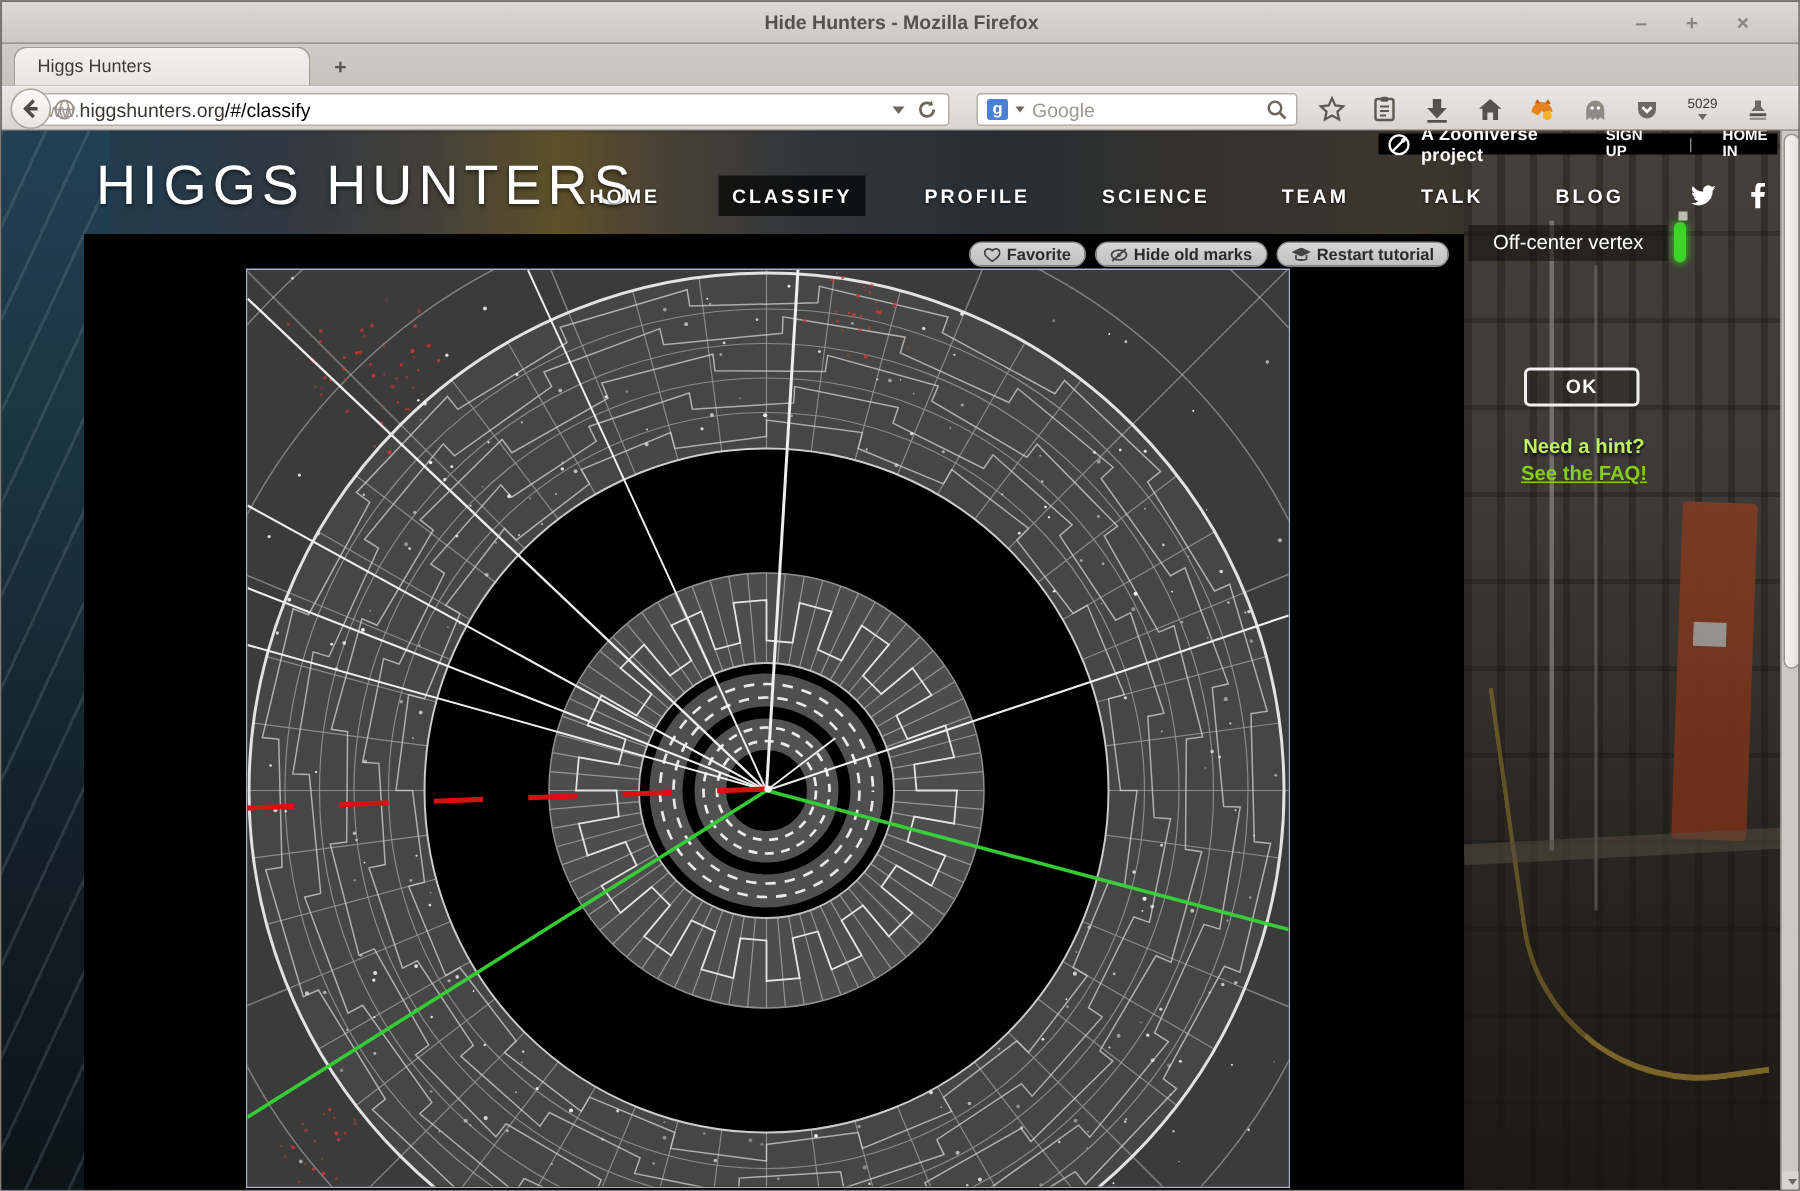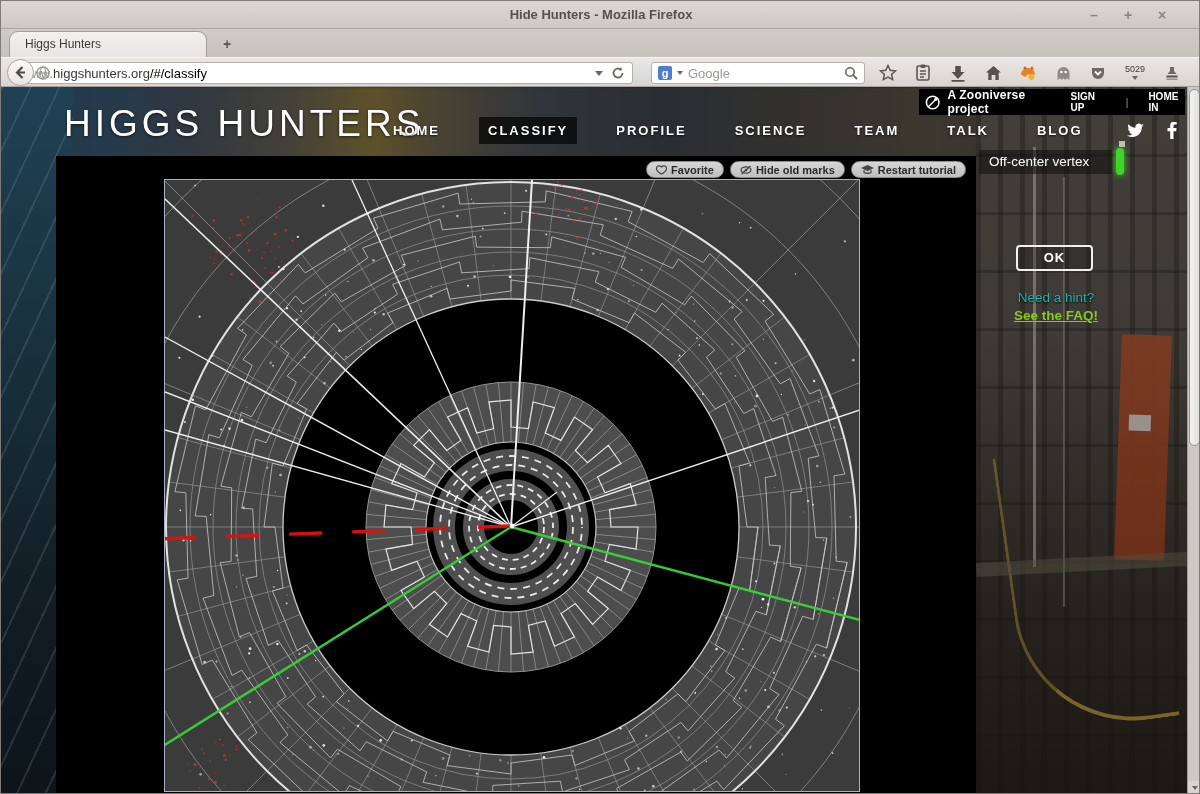--- a/index.html
+++ b/index.html
@@ -69,21 +69,21 @@
   .ph-orange:after{ content:""; position:absolute; left:10px; top:80px; width:22px; height:16px; background:#ddd4c8; }
   .ph-pipe1 { left:1032px; top:60px; width:3px; height:420px; background:rgba(225,218,205,.55); }
   .ph-pipe2 { left:1062px; top:90px; width:2px; height:430px; background:rgba(210,200,185,.4); }
   .ph-cable { left:1010px; top:360px; width:150px; height:280px; border:none;
     border-bottom:4px solid rgba(205,168,58,.8); border-left:3px solid rgba(205,168,58,.55);
     border-radius:0 0 0 120px; transform:rotate(-8deg); }
   .ph-beam { left:975px; top:470px; width:225px; height:14px; background:rgba(120,108,90,.5); transform:rotate(-3deg); }
   .ph-overlay { left:0; top:0; width:1200px; height:708px; background:rgba(8,10,14,.30); }
 
   
-  .zbar { position:absolute; left:918px; top:2px; width:266px; height:26px; background:#000;
+  .zbar { position:absolute; left:918px; top:2px; width:266px; height:14px; background:#000;
     display:flex; align-items:center; color:#fff; z-index:5; padding-left:6px; }
   .zlogo { width:17px; height:17px; margin-right:7px; }
   .zproj { font-size:12px; font-weight:bold; letter-spacing:.2px; }
   .zauth { margin-left:12px; font-size:10px; font-weight:bold; display:flex; gap:20px; align-items:center; }
   .zauth .sep { color:#9a9a9a; font-weight:normal; }
 
   
   .site-logo { position:absolute; left:63px; top:16px; color:#fff; font-size:37px; letter-spacing:4px;
     font-weight:400; z-index:4; text-shadow:0 1px 3px rgba(0,0,0,.6); }
   .site-nav { position:absolute; left:383px; top:30px; display:flex; align-items:center; gap:30px; z-index:4; }
@@ -96,30 +96,30 @@
   .classifier { position:absolute; left:55px; top:69px; width:920px; height:639px; background:#000; z-index:3; }
   .actions { position:absolute; right:10px; top:5px; display:flex; gap:6px; }
   .pill { height:17px; background:linear-gradient(#d6d6d6,#bfbfbf); border:1px solid #8e8e8e; border-radius:9px;
     display:flex; align-items:center; gap:4px; padding:0 9px; font-size:11px; font-weight:bold; color:#2b2b2b; }
   .evt { position:absolute; left:108px; top:23px; width:696px; height:613px; background:#000;
     border:1px solid #a9b2c2; }
   .evt svg { display:block; }
 
   
   .tools { position:absolute; left:975px; top:0; width:211px; height:708px; z-index:6; }
-  .tool-row { position:absolute; left:3px; display:flex; align-items:center; }
+  .tool-row { position:absolute; left:3px; display:flex; align-items:center;text-align:center; }
   .tool-label { background:rgba(15,15,15,.55); color:#fff; font-size:13.5px; padding:4px 10px 5px 10px;
     width:133px; }
   .tool-handle { width:8px; height:27px; border-radius:4px; margin-left:4px; }
   .tool-tick { position:absolute; left:143px; top:54px; width:6px; height:6px; background:rgba(220,220,210,.8); }
   .ok-btn { position:absolute; left:40px; top:158px; width:77px; height:26px; border:2px solid #f0f0f0;
     border-radius:4px; background:rgba(20,20,20,.25); color:#fff; font-size:13px; font-weight:bold;
     text-align:center; line-height:22px; letter-spacing:1px; }
   .hint { position:absolute; left:0px; top:203px; width:160px; text-align:center; }
-  .hint-q { color:#14b8a6; font-size:13.5px; font-weight:normal; text-shadow:0 1px 2px #000; }
+  .hint-q { color:#bef264; font-size:13.5px; font-weight:bold; text-shadow:0 1px 2px #000; }
   .hint-link { font-size:13.5px; font-weight:bold; text-decoration:underline; display:inline-block; margin-top:3px; }
 
   
   .scrollbar { position:absolute; left:1186px; top:86px; width:14px; height:708px; background:#ccc9c4;
     border-left:1px solid #a29d96; z-index:60; }
   .sb-handle { position:absolute; left:1px; top:2px; width:11px; height:357px; background:linear-gradient(90deg,#f4f3f1,#e3e1dd);
     border:1px solid #98948d; border-radius:6px; }
   .sb-btn { position:absolute; left:0; bottom:0; width:13px; height:14px; background:#d8d5d0;
     display:flex; align-items:center; justify-content:center; }
 </style>

